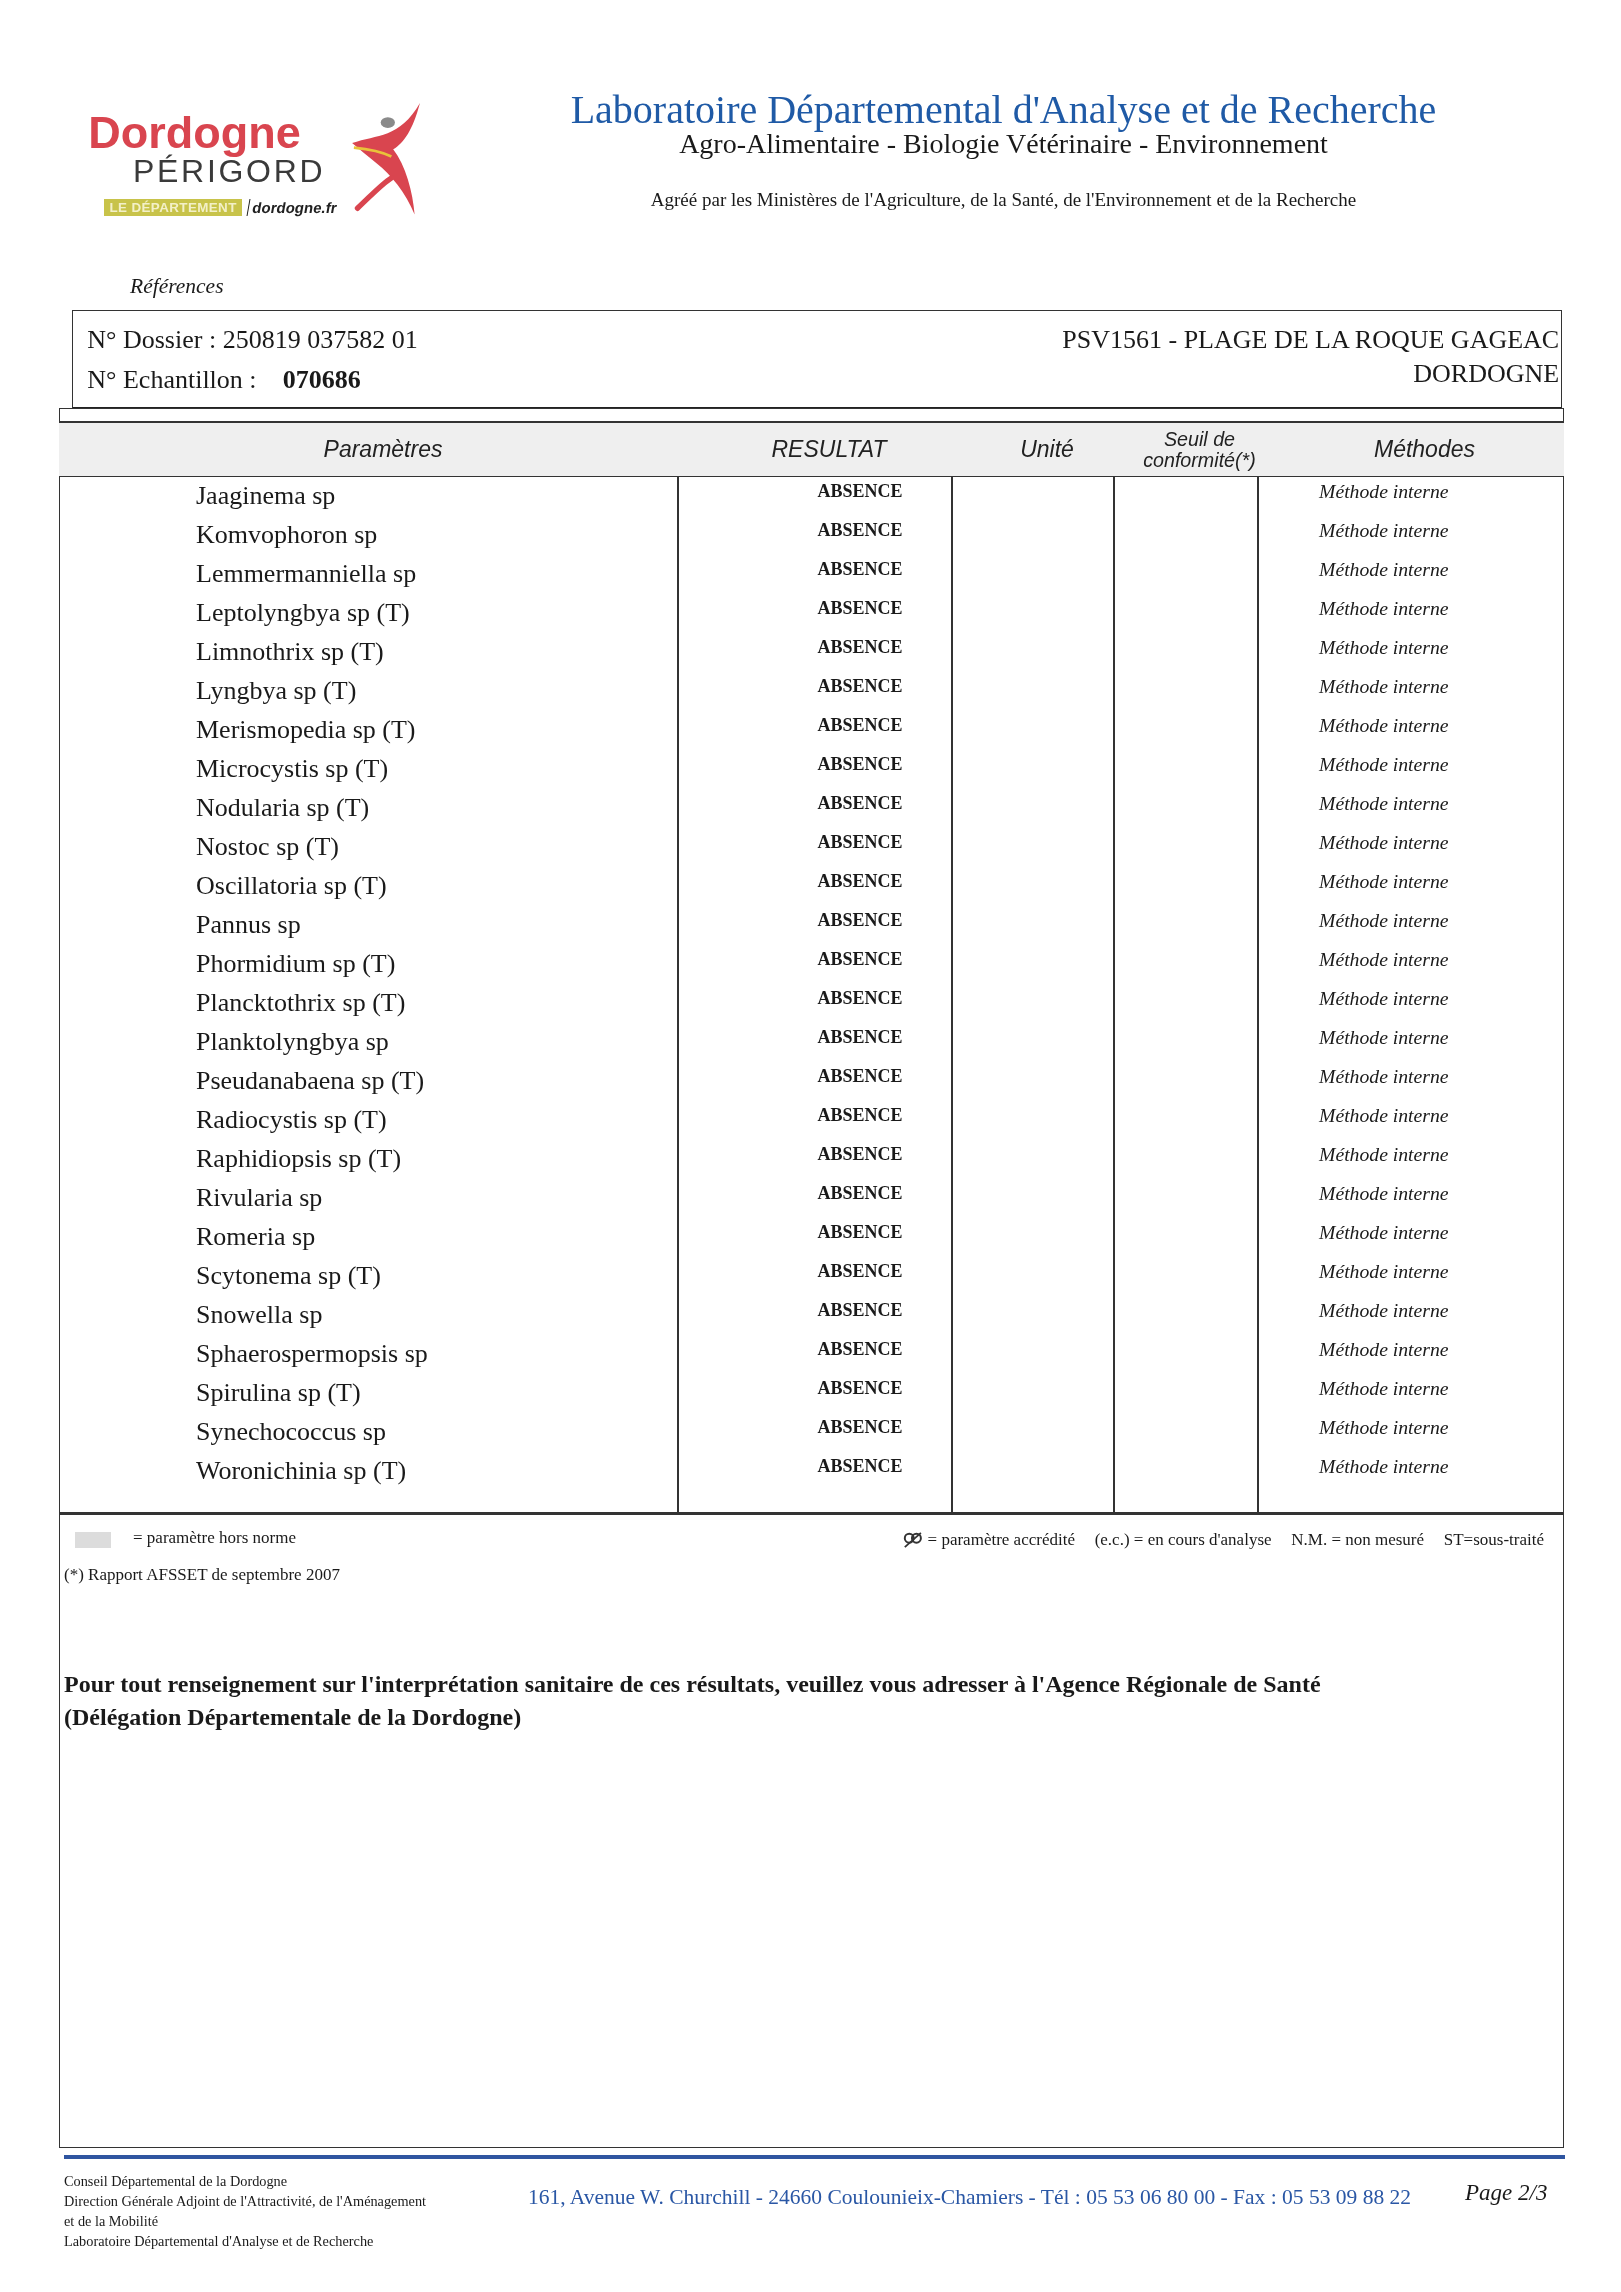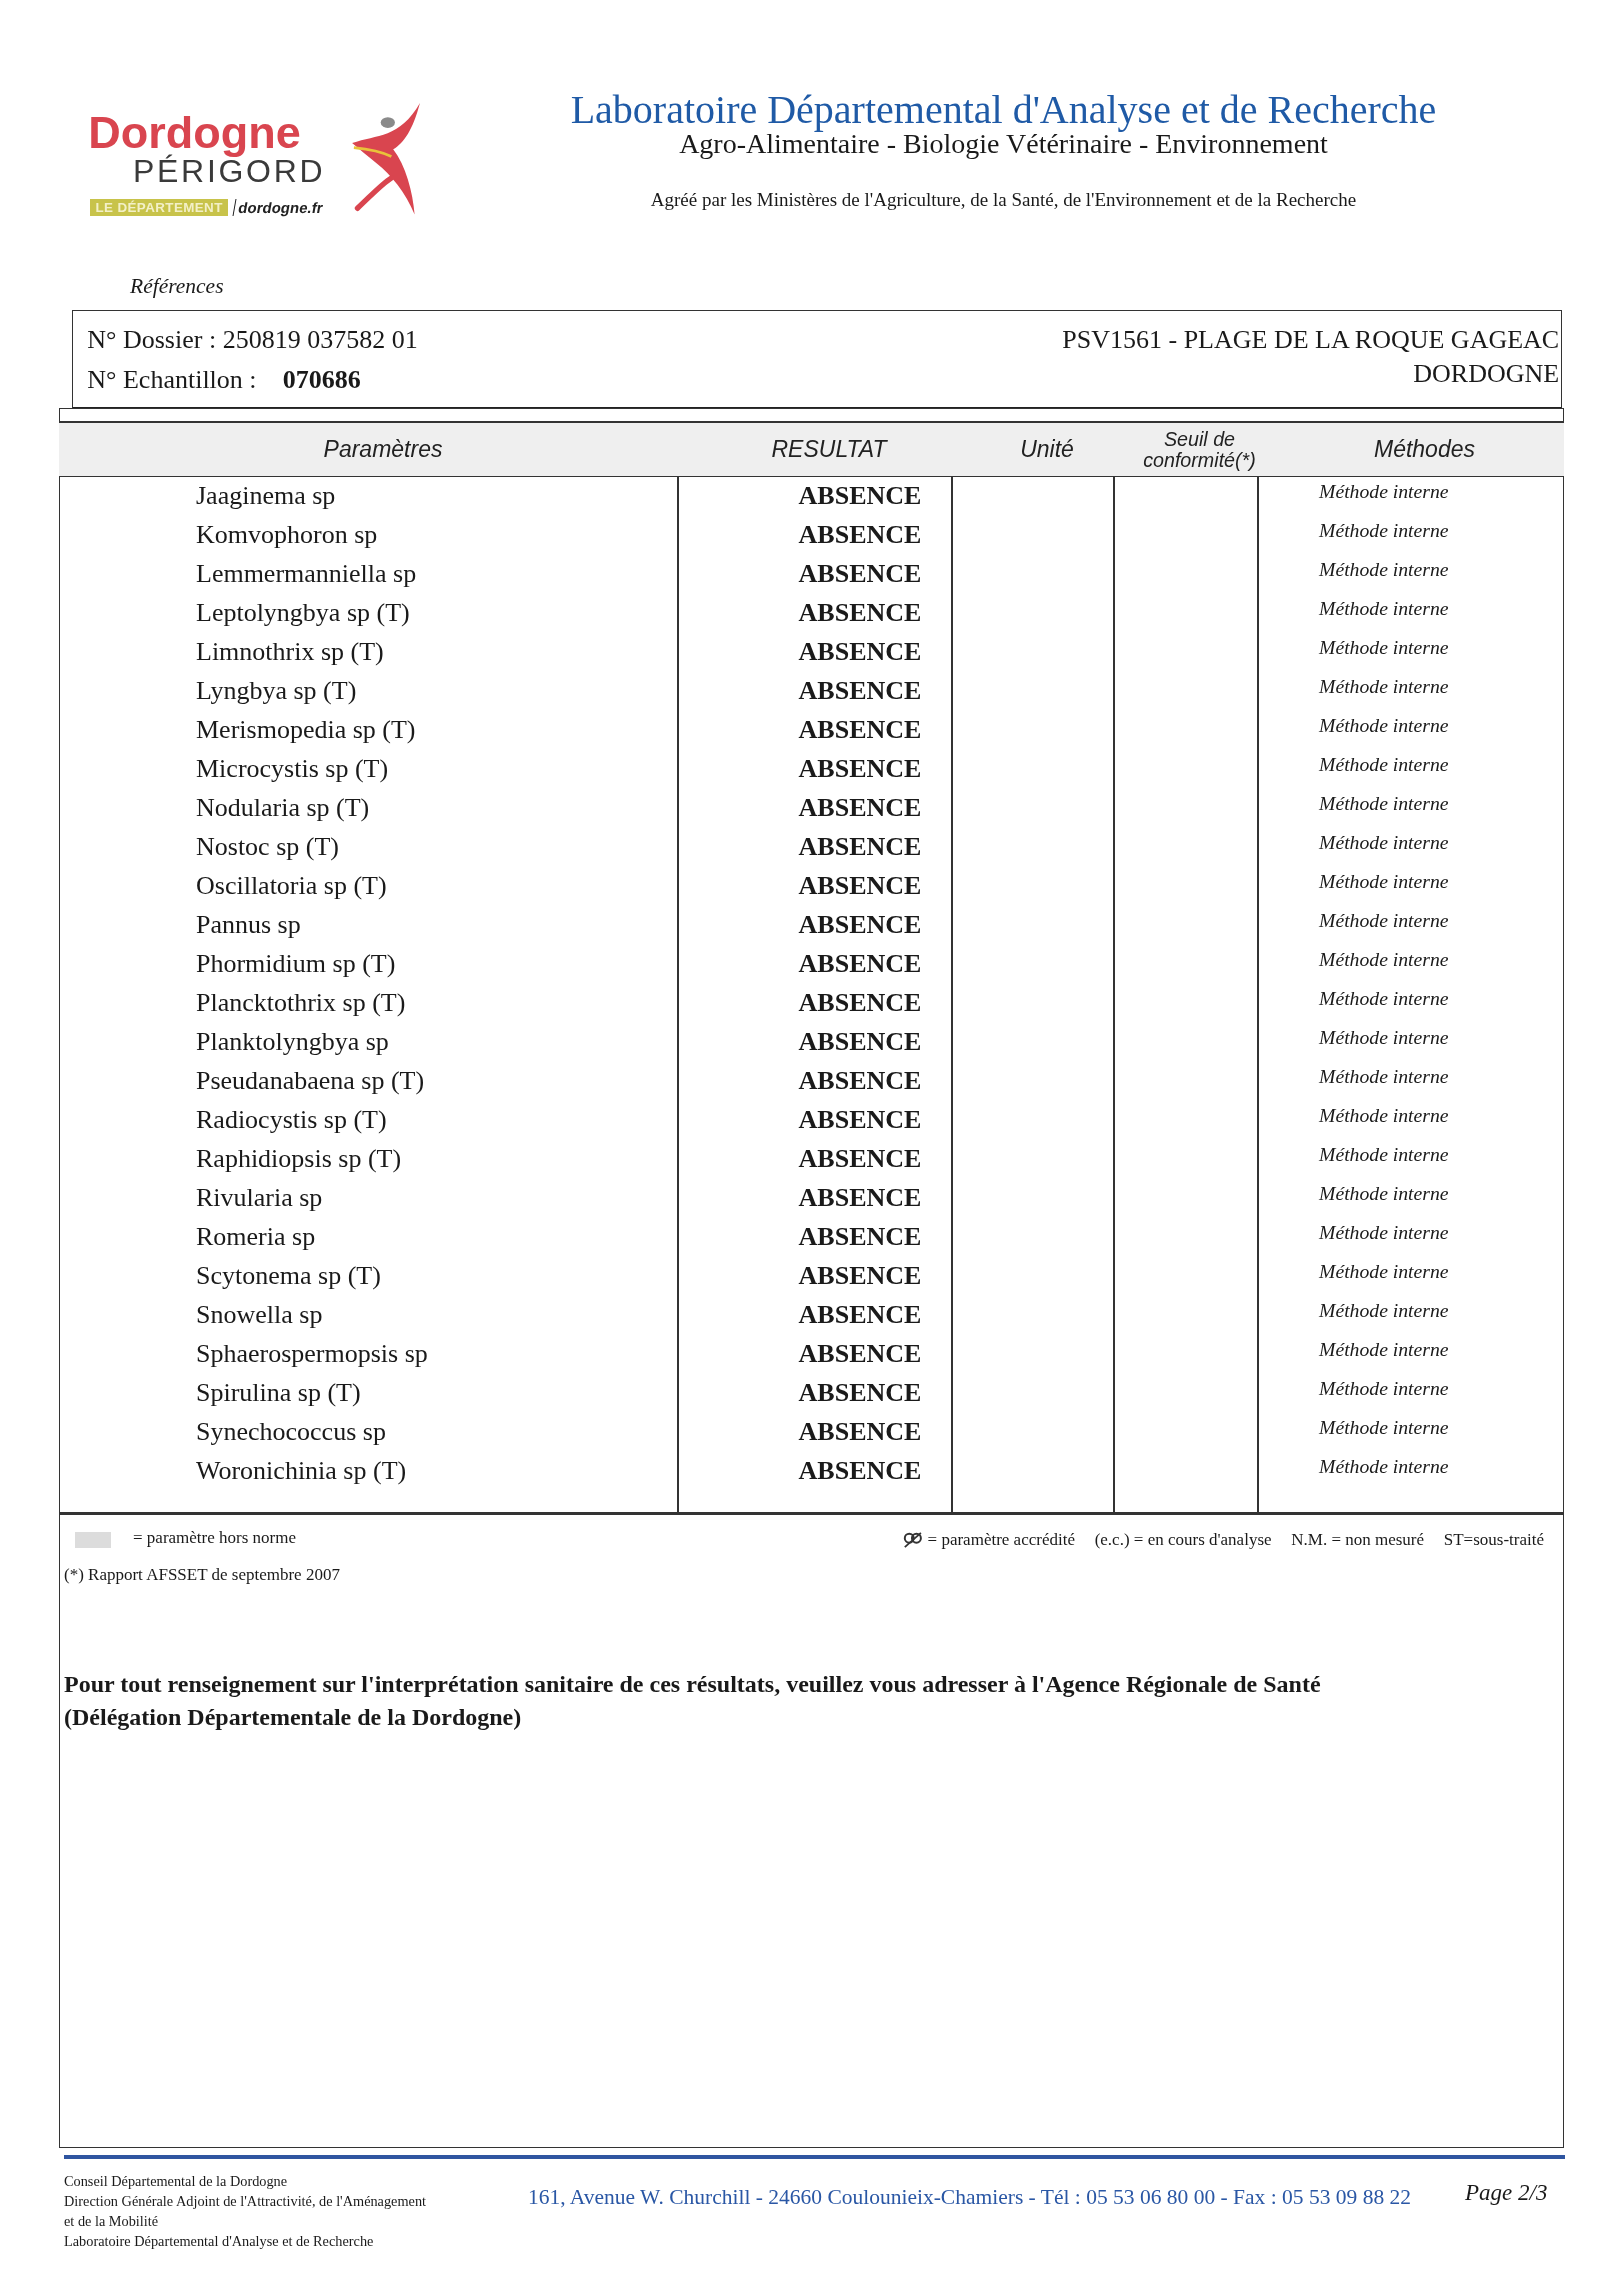--- a/index.html
+++ b/index.html
@@ -3,21 +3,21 @@
 <meta charset="utf-8">
 <style>
   html, body { margin: 0; padding: 0; background: #ffffff; }
   body { width: 1621px; height: 2293px; position: relative; font-family: "Liberation Serif", serif; color: #1a1a1a; overflow: hidden; }
   .abs { position: absolute; }
 
   
   .logo { left: 81px; top: 94px; width: 340px; height: 125px; }
   .logo-dordogne { left: 7.2px; top: 12.5px; font-family: "Liberation Sans", sans-serif; font-weight: bold; font-size: 45px; color: #d9454f; letter-spacing: 0px; }
   .logo-perigord { left: 52px; top: 59px; font-family: "Liberation Sans", sans-serif; font-size: 32px; color: #3a3a3a; letter-spacing: 2.7px; }
-  .logo-band { left: 9px; top: 104px; height: 19.7px; display: flex; align-items: center; }
+  .logo-band { left: 23px; top: 104px; height: 19.7px; display: flex; align-items: center; }
   .logo-dept { background: #c8c34a; color: #f3f0c8; font-family: "Liberation Sans", sans-serif; font-weight: bold; font-size: 13.4px; padding: 0.9px 5.4px; letter-spacing: 0.4px; }
   .logo-url { font-family: "Liberation Sans", sans-serif; font-weight: bold; font-size: 15px; color: #222; margin-left: 5.4px; border-left: 1.8px solid #222; padding-left: 3.6px; transform: skewX(-10deg); }
   .logo-swoosh { left: 269px; top: 0px; width: 81px; height: 125px; }
 
   
   .lab-title { left: 502px; top: 90px; width: 1003px; text-align: center; font-size: 40px; color: #1f5aa6; line-height: 1; }
   .lab-sub { left: 502px; top: 130px; width: 1003px; text-align: center; font-size: 28px; color: #1a1a1a; line-height: 1; }
   .lab-agree { left: 502px; top: 189px; width: 1003px; text-align: center; font-size: 19px; color: #1a1a1a; }
 
   .refs { left: 130px; top: 274px; font-size: 21.5px; font-style: italic; }
@@ -35,21 +35,21 @@
   .hdr-row { left: 59px; top: 421px; width: 1505px; height: 56px; background: #efefef; border-top: 2.7px solid #333; border-bottom: 1.8px solid #333; box-sizing: border-box; }
   .hdr-cell { position: absolute; top: 0; height: 100%; display: flex; align-items: center; justify-content: center; font-family: "Liberation Sans", sans-serif; font-style: italic; font-size: 23px; color: #222; text-align: center; line-height: 1.05; margin-left: 15px; }
   .hdr-seuil { font-size: 19.7px; }
 
   .vline { position: absolute; top: 476px; height: 1037px; width: 1.8px; background: #333; }
   .body-bottom { left: 59px; top: 1512px; width: 1505px; height: 2.7px; background: #333; }
 
   .rows { left: 59px; top: 476px; width: 1505px; padding-left: 44px; }
   .row { position: relative; height: 39px; }
   .cell-param { position: absolute; left: 93px; top: 5.4px; font-size: 26px; white-space: nowrap; }
-  .cell-result { position: absolute; left: 620px; width: 274px; top: 4.5px; text-align: center; font-size: 26px; font-weight: bold; }
+  .cell-result { position: absolute; left: 620px; width: 274px; top: 4.5px; text-align: center; font-size: 18px; font-weight: bold; }
   .cell-method { position: absolute; left: 1216px; top: 3.6px; font-size: 19.7px; font-style: italic; }
 
   
   .legend-swatch { left: 75px; top: 1532px; width: 36px; height: 16px; background: #dcdcdc; }
   .legend-hors { left: 133px; top: 1528px; font-size: 17px; }
   .legend-afsset { left: 64px; top: 1565px; font-size: 17px; }
   .legend-right { right: 77px; top: 1530px; font-size: 17px; display: flex; gap: 0; white-space: nowrap; }
   .legend-right span { margin-left: 19.7px; }
   .legend-right .accr { margin-left: 0; display: inline-flex; align-items: center; }
   .accr-icon { display: inline-block; width: 19.7px; height: 18px; margin-right: 5.4px; }

